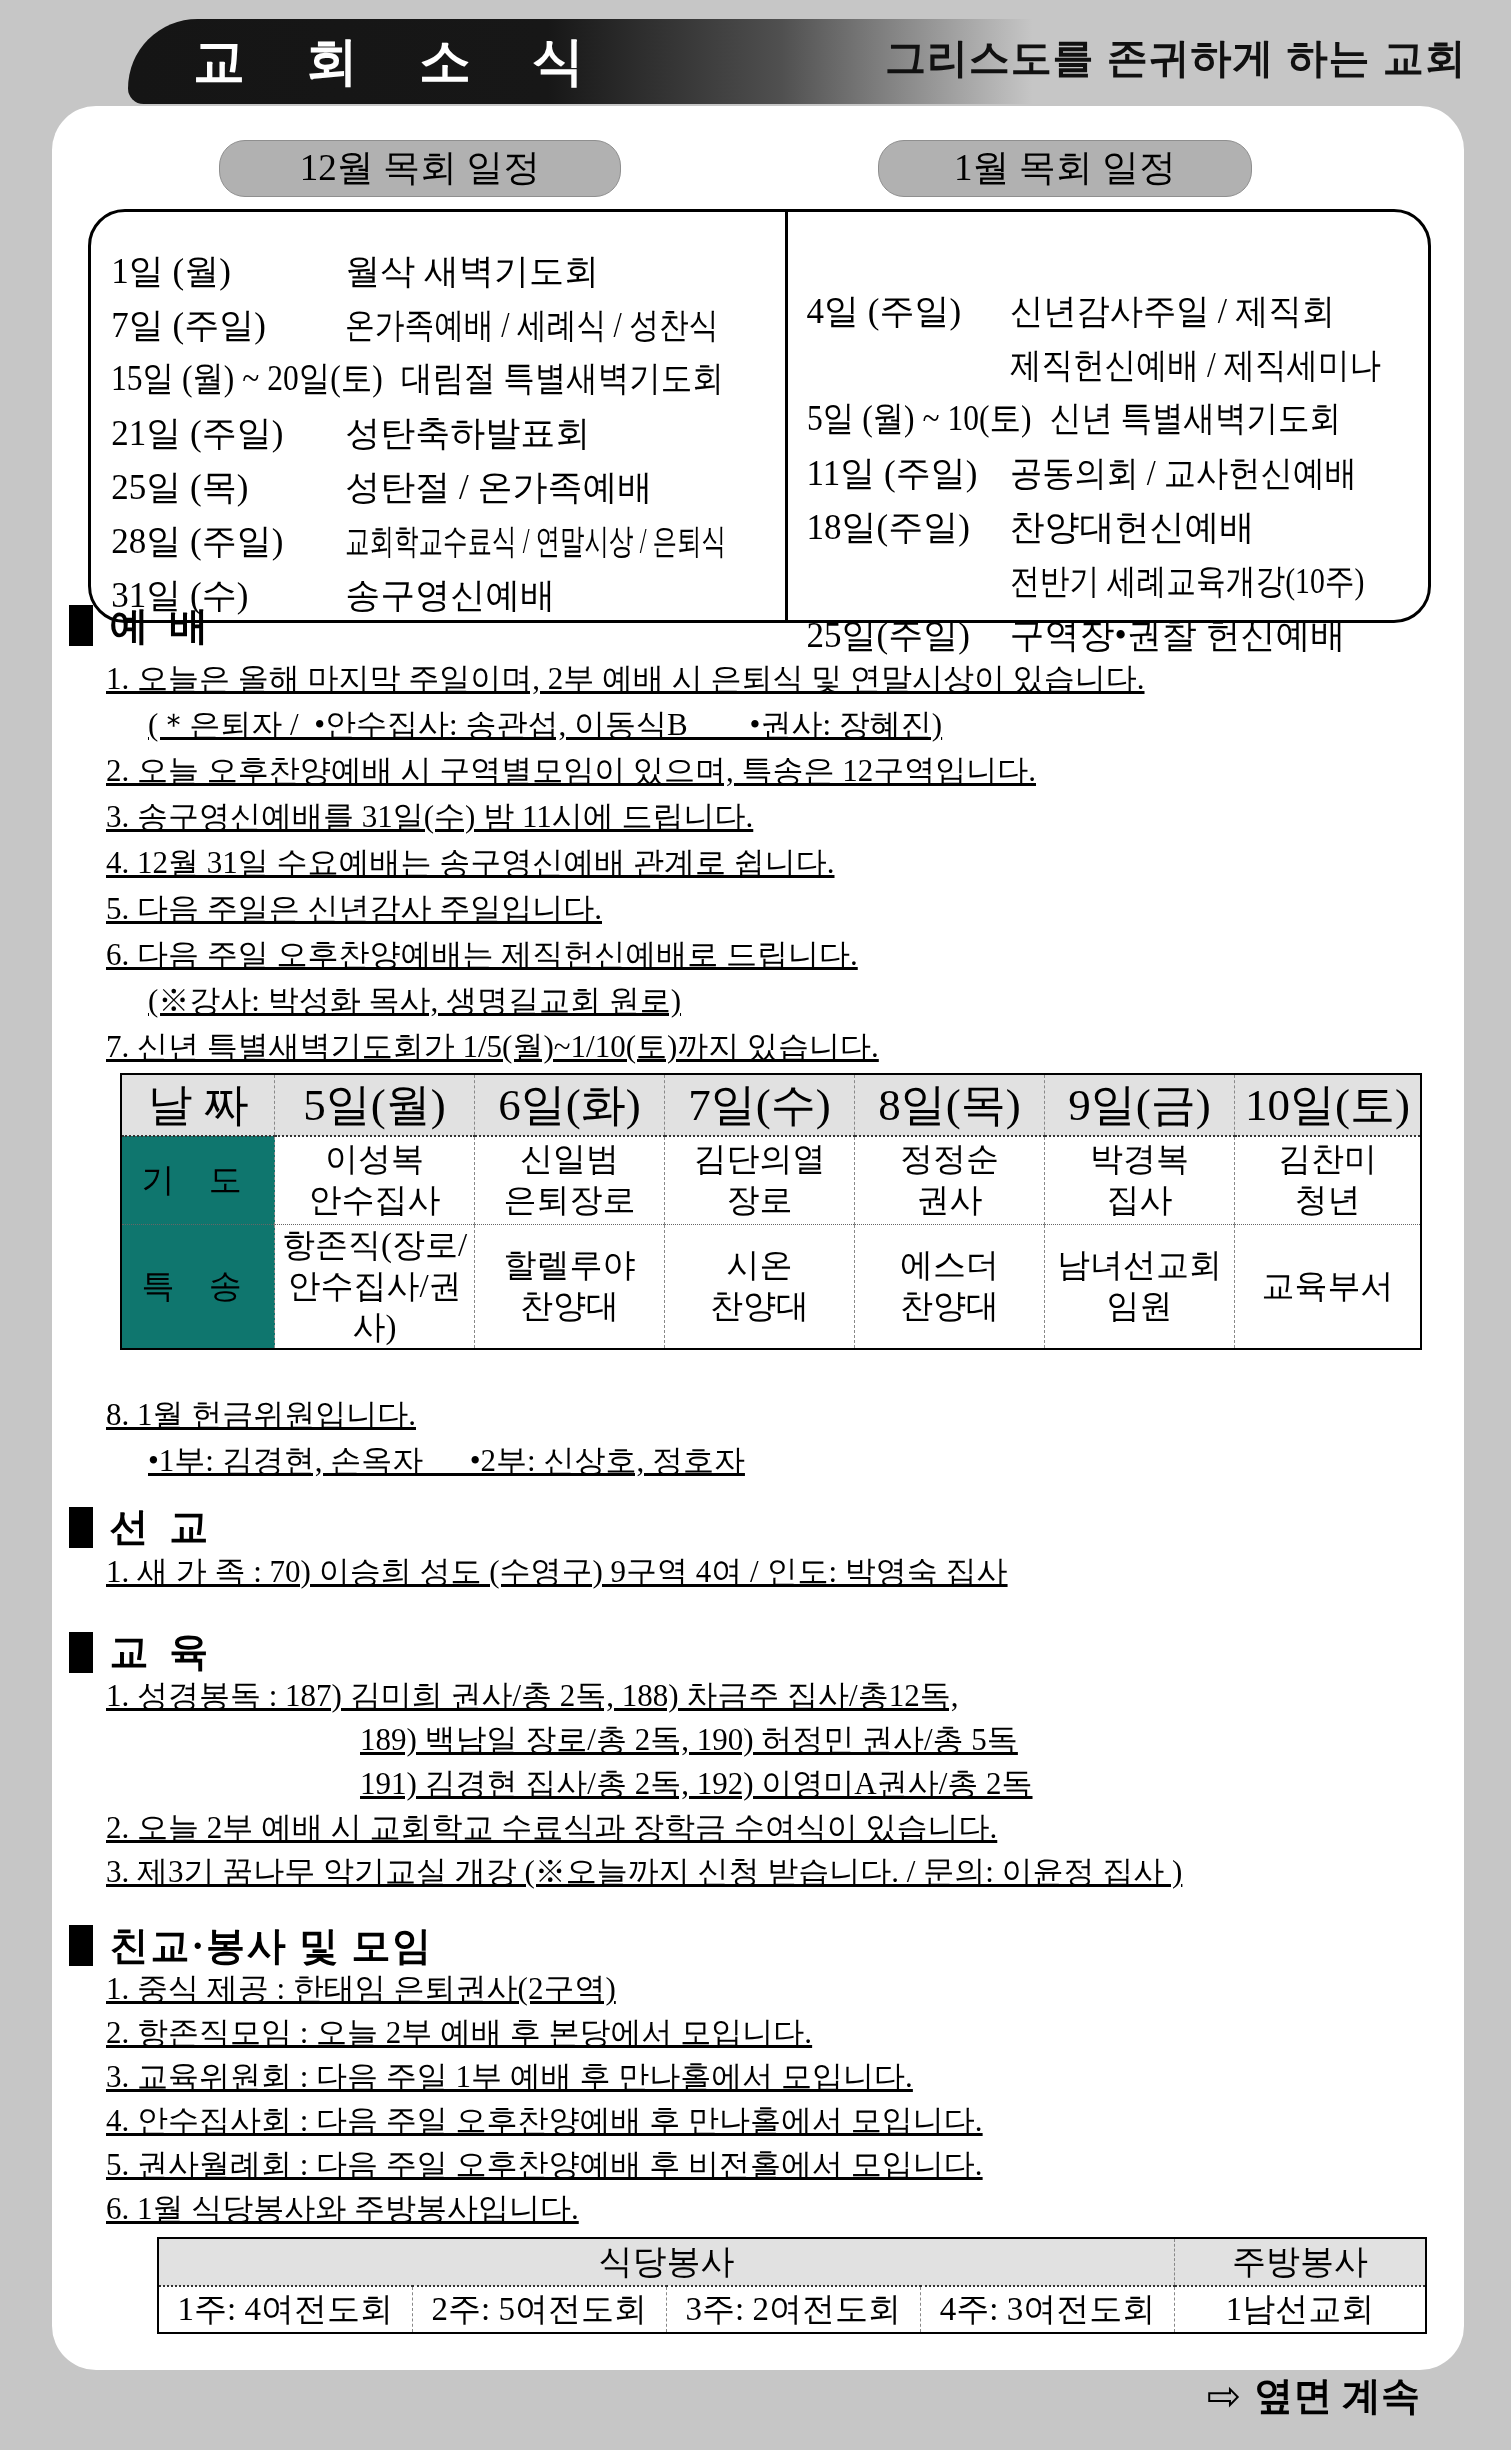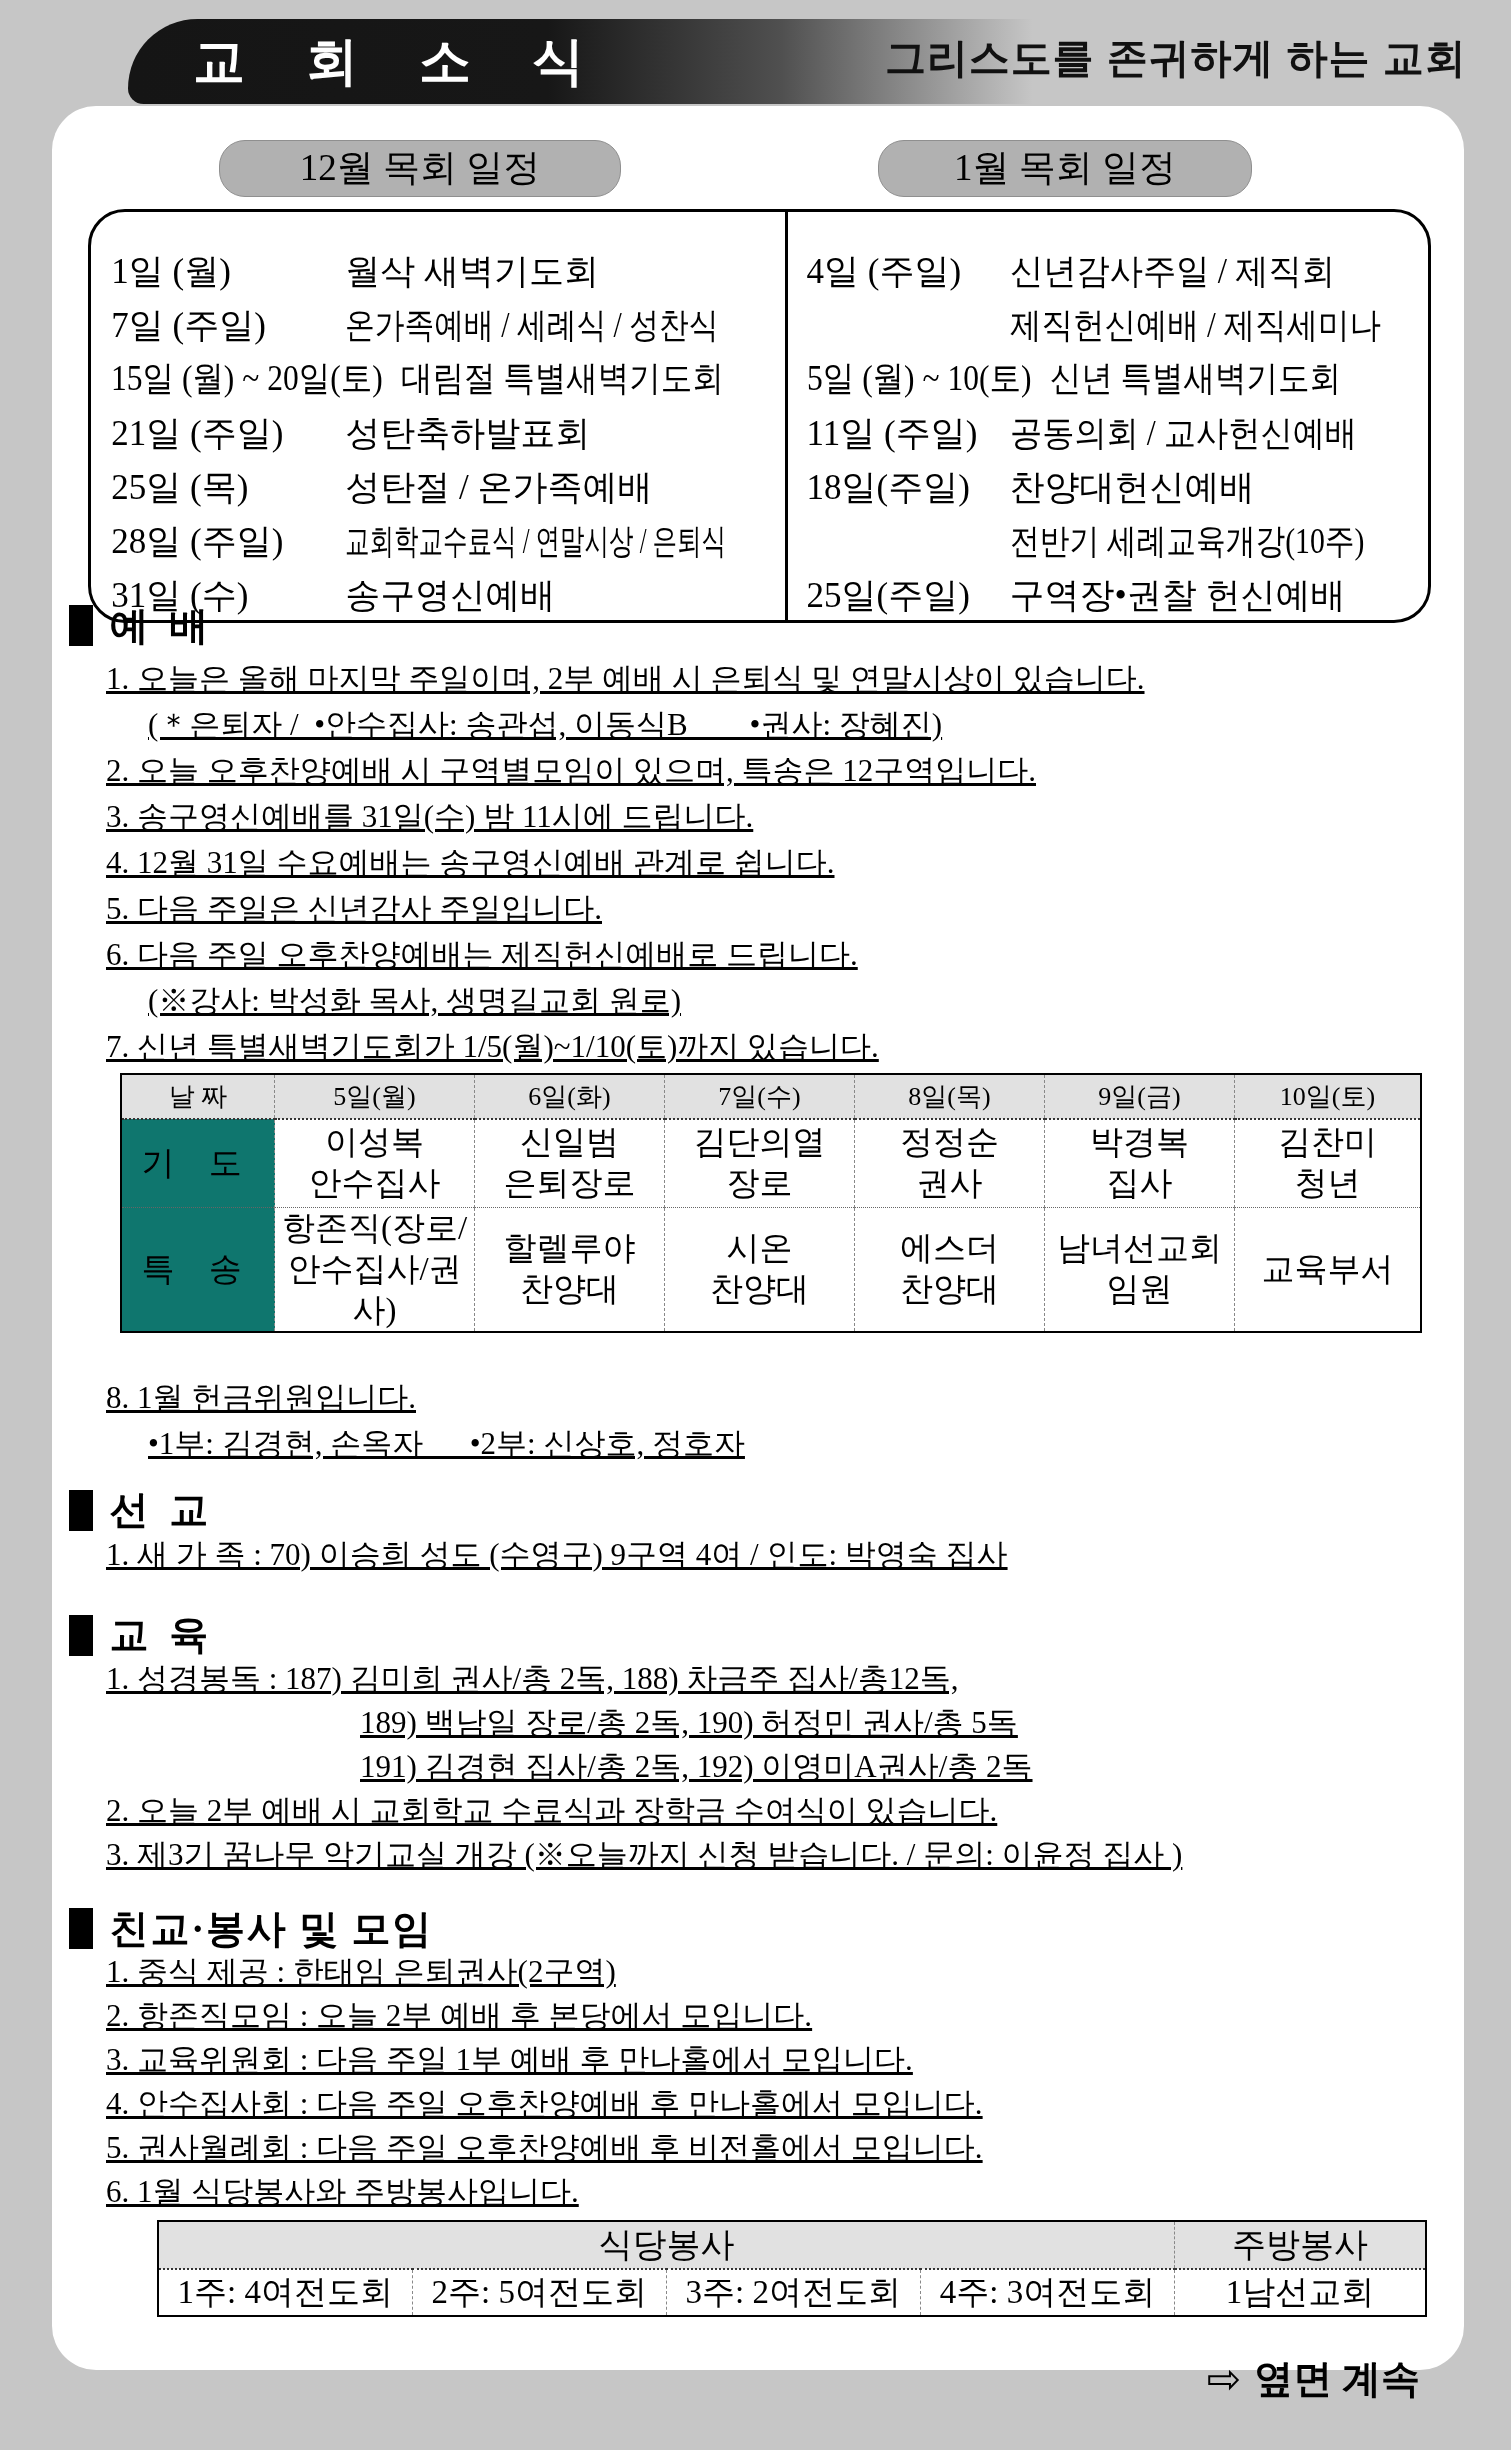--- a/index.html
+++ b/index.html
@@ -53,21 +53,21 @@
   
   .sched {
     position:absolute; left:88px; top:209px;
     width:1337px; height:408px;
     border:3.7px solid #000; border-radius:37px;
     background:#fff;
   }
   .vdiv { position:absolute; left:694px; top:0px; bottom:0px; width:2.8px; background:#000; }
   .col { position:absolute; top:8px; }
   .col.dec { left:0; width:693px; padding:24px 0 0 20.3px; box-sizing:border-box; }
-  .col.jan { left:699px; width:636px; padding:24px 0 0 16.6px; box-sizing:border-box; }
+  .col.jan { left:699px; width:636px; padding:24px 0 0 16.6px; box-sizing:border-box;margin-top:40px; }
   .srow { display:flex; height:54px; align-items:center; font-size:35px; white-space:pre; }
   .srow .sdate { flex:0 0 auto; width:234px; }
   .col.jan .srow .sdate { width:203px; }
   .srow .sdesc { flex:0 0 auto; }
   .srow.wide { display:block; line-height:54px; transform:scaleX(.9); transform-origin:0 50%; }
   .srow.wide .sdate { width:auto; margin-right:20.3px; display:inline; }
   .srow.wide .sdesc { display:inline; }
   .sq70{display:inline-block;transform:scaleX(.70);transform-origin:left center;}
   .sq85{display:inline-block;transform:scaleX(.85);transform-origin:left center;}
   .sq90{display:inline-block;transform:scaleX(.90);transform-origin:left center;}
@@ -94,21 +94,21 @@
   table.roster {
     margin:2.8px 0 0 51px; border-collapse:collapse; table-layout:fixed;
     width:1294px; border:2.8px solid #000;
   }
   table.roster th, table.roster td {
     border-left:1.8px dashed #888; text-align:center; vertical-align:middle;
     white-space:pre-line; padding:0;
   }
   table.roster th:first-child, table.roster td:first-child { border-left:none; }
   table.roster tr.hdr th {
-    background:#e1e1e1; height:43px; font-weight:normal; font-size:26px;
+    background:#e1e1e1; height:43px; font-weight:normal; font-size:45px;
     border-bottom:2.8px dotted #333;
   }
   table.roster td.lbl {
     background:#0f766e; font-size:37px; letter-spacing:13px;
   }
   table.roster tr.r1 td { height:87px; border-bottom:1.8px dotted #666; font-size:33px; line-height:41px; }
   table.roster tr.r2 td { height:78px; font-size:33px; line-height:41px; }
   table.roster td.cell-sm { font-size:29px; line-height:37px;margin-top:48px; }
 
   

